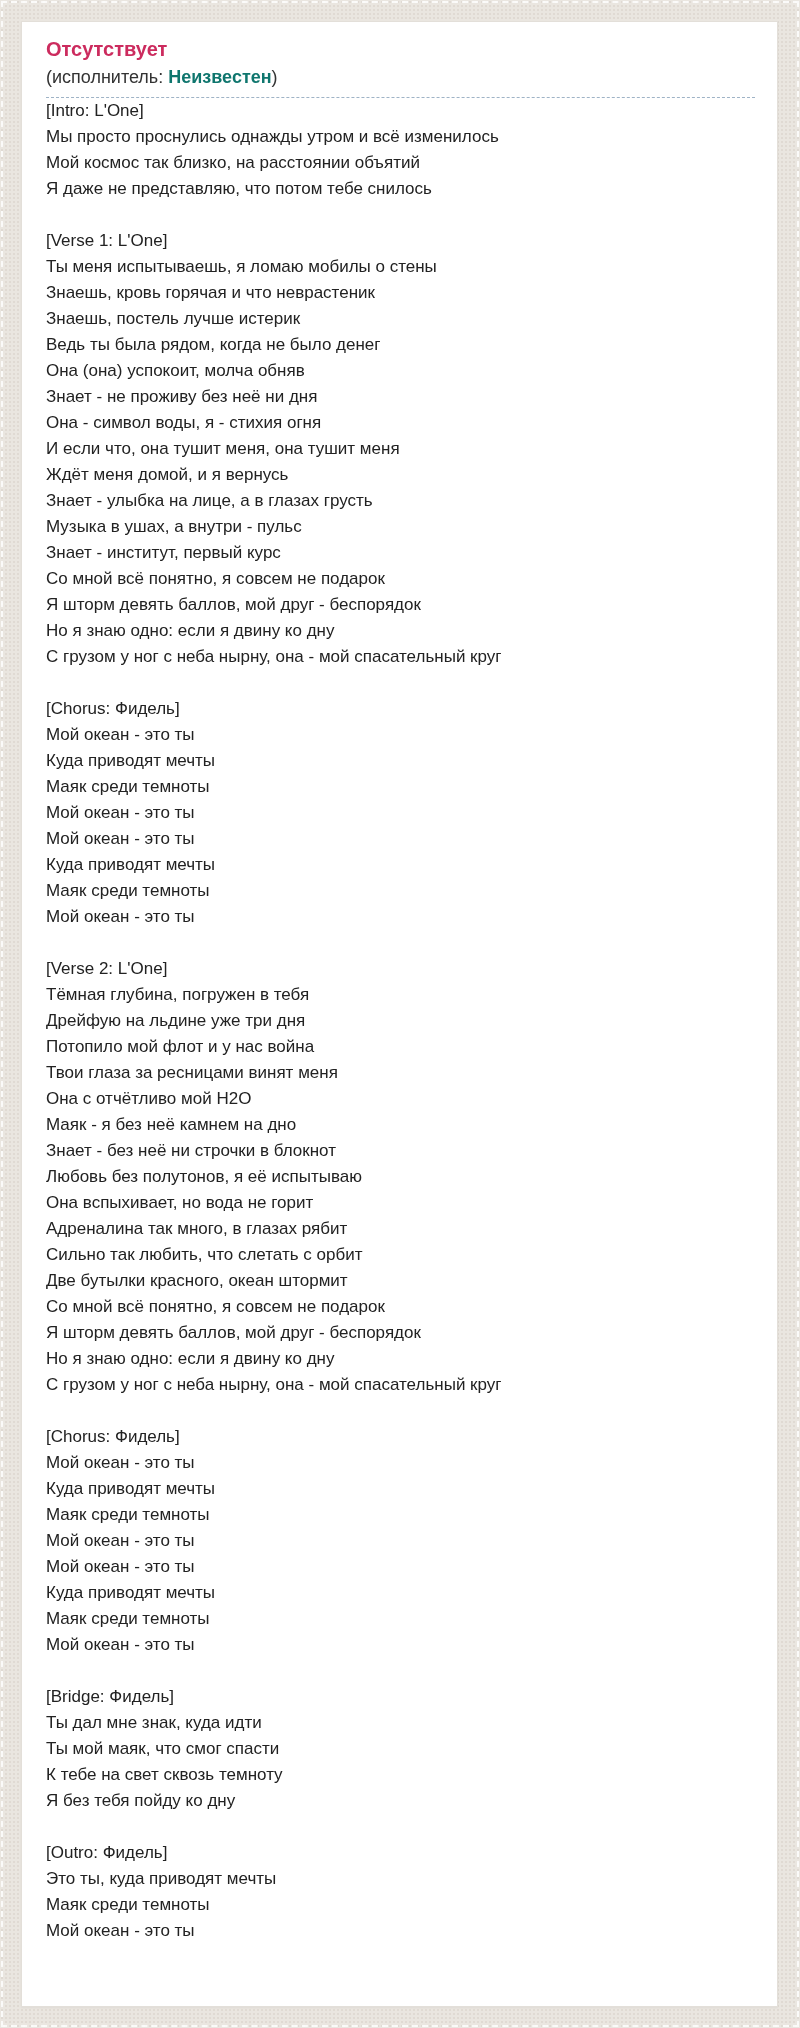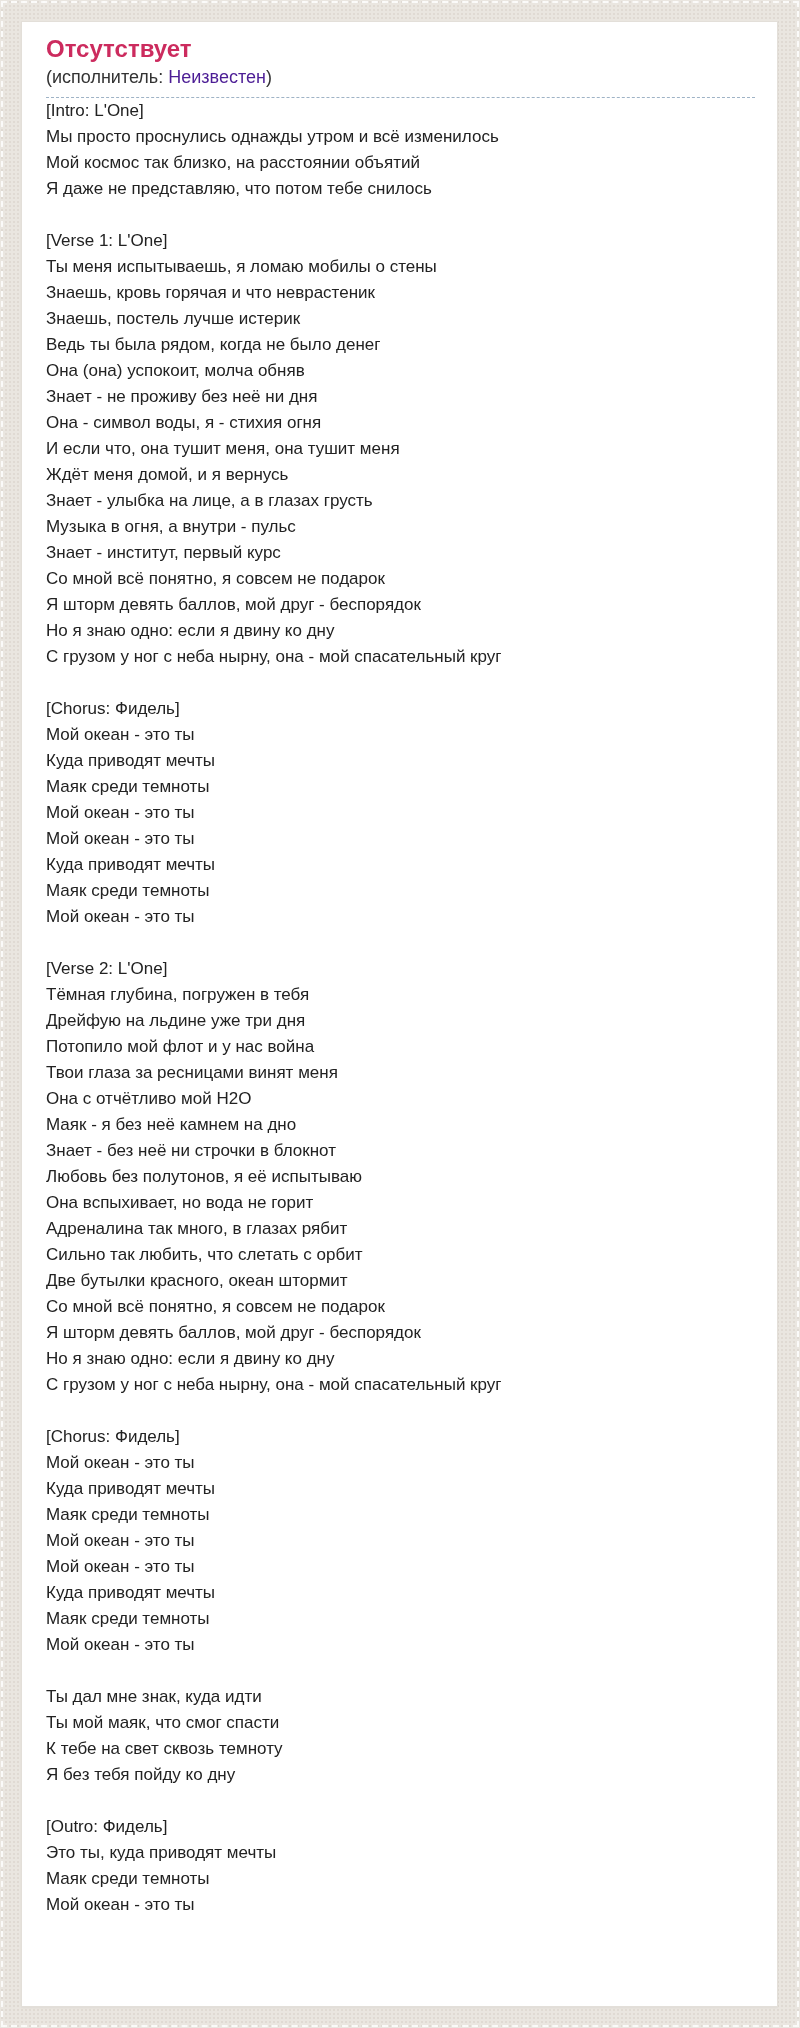--- a/index.html
+++ b/index.html
@@ -29,36 +29,37 @@
     right: 22px;
     bottom: 21px;
     background: #ffffff;
     border: 1px solid #e3dfd9;
     box-shadow: 0 1px 2px rgba(0,0,0,0.05);
     box-sizing: border-box;
     padding: 13px 22px 20px 24px;
   }
   h1.song-title {
     margin: 0 0 3px 0;
-    font-size: 24px;
+    font-size: 20px;
     line-height: 28px;
     font-weight: 700;
     color: #cc2b5e;
   }
   .artist-line {
     font-size: 18px;
     line-height: 22px;
     color: #333333;
     padding-bottom: 9px;
     border-bottom: 1px dashed #9fb3c6;
   }
   .artist-line a {
-    color: #4c1d95;
+    color: #0f766e;
     text-decoration: none;
     cursor: pointer;
+    font-weight: bold;
   }
   .lyrics {
     font-size: 17px;
     line-height: 26px;
     color: #222222;
   }
   .section {
     margin: 0 0 26px 0;
   }
   .section:last-child {
@@ -88,21 +89,21 @@
         <div class="line">Ты меня испытываешь, я ломаю мобилы о стены</div>
         <div class="line">Знаешь, кровь горячая и что неврастеник</div>
         <div class="line">Знаешь, постель лучше истерик</div>
         <div class="line">Ведь ты была рядом, когда не было денег</div>
         <div class="line">Она (она) успокоит, молча обняв</div>
         <div class="line">Знает - не проживу без неё ни дня</div>
         <div class="line">Она - символ воды, я - стихия огня</div>
         <div class="line">И если что, она тушит меня, она тушит меня</div>
         <div class="line">Ждёт меня домой, и я вернусь</div>
         <div class="line">Знает - улыбка на лице, а в глазах грусть</div>
-        <div class="line">Музыка в огня, а внутри - пульс</div>
+        <div class="line">Музыка в ушах, а внутри - пульс</div>
         <div class="line">Знает - институт, первый курс</div>
         <div class="line">Со мной всё понятно, я совсем не подарок</div>
         <div class="line">Я шторм девять баллов, мой друг - беспорядок</div>
         <div class="line">Но я знаю одно: если я двину ко дну</div>
         <div class="line">С грузом у ног с неба нырну, она - мой спасательный круг</div>
       </div>
       <div class="section">
         <div class="line">[Chorus: Фидель]</div>
         <div class="line">Мой океан - это ты</div>
         <div class="line">Куда приводят мечты</div>
@@ -137,20 +138,21 @@
         <div class="line">Мой океан - это ты</div>
         <div class="line">Куда приводят мечты</div>
         <div class="line">Маяк среди темноты</div>
         <div class="line">Мой океан - это ты</div>
         <div class="line">Мой океан - это ты</div>
         <div class="line">Куда приводят мечты</div>
         <div class="line">Маяк среди темноты</div>
         <div class="line">Мой океан - это ты</div>
       </div>
       <div class="section">
+        <div class="line">[Bridge: Фидель]</div>
         <div class="line">Ты дал мне знак, куда идти</div>
         <div class="line">Ты мой маяк, что смог спасти</div>
         <div class="line">К тебе на свет сквозь темноту</div>
         <div class="line">Я без тебя пойду ко дну</div>
       </div>
       <div class="section">
         <div class="line">[Outro: Фидель]</div>
         <div class="line">Это ты, куда приводят мечты</div>
         <div class="line">Маяк среди темноты</div>
         <div class="line">Мой океан - это ты</div>

